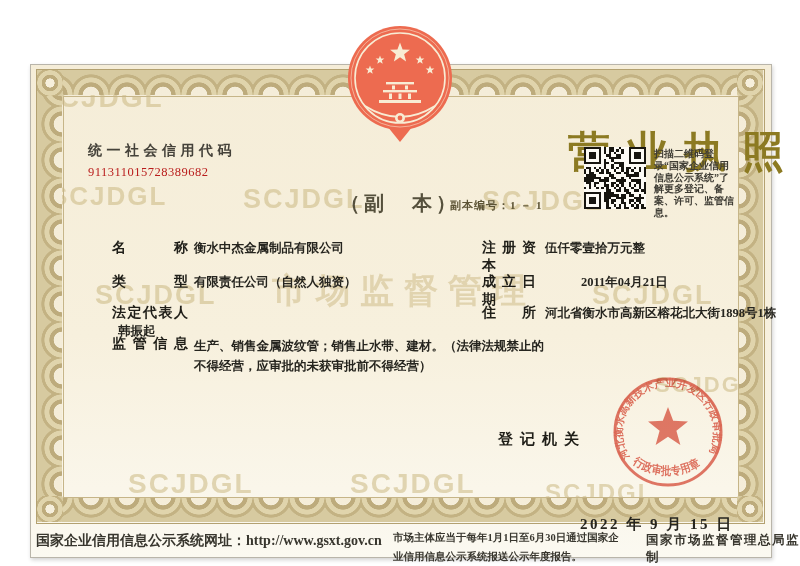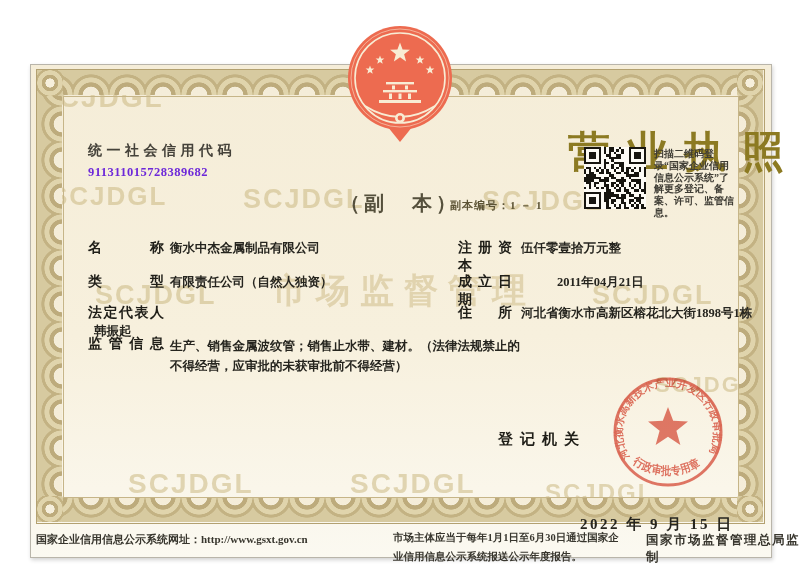--- a/index.html
+++ b/index.html
@@ -28,47 +28,47 @@
         background-image:radial-gradient(circle at 0% 50%,rgba(246,239,220,.95) 0 26%,#bdab7c 28% 40%,#e0d4ac 42% 56%,#c3b283 58% 66%,#d7caa0 68% 100%);
         background-size:25px 36px;}
   .frame-outer{position:absolute;left:36px;top:69px;width:727px;height:453px;border:1.5px solid #b3a171;z-index:3;}
   .frame-inner{position:absolute;left:63px;top:96px;width:674px;height:400px;border:1px solid #c6b588;z-index:3;}
   .fc{position:absolute;width:26px;height:26px;z-index:4;border-radius:2px;
       background:radial-gradient(circle,#f6efdc 0 24%,#bdab7c 26% 44%,#e0d4ac 46% 68%,#c3b283 70% 80%,#d7caa0 82% 100%);}
   
   .emblem{position:absolute;left:343px;top:22px;z-index:6;}
   .credit{position:absolute;left:88px;top:142px;z-index:5;}
   .credit-label{font-size:14px;font-weight:bold;letter-spacing:4.5px;color:#45423a;}
-  .credit-code{margin-top:5px;font-size:12.5px;font-weight:bold;letter-spacing:.5px;color:#6d28d9;
+  .credit-code{margin-top:5px;font-size:12.5px;font-weight:normal;letter-spacing:.5px;color:#b91c1c;
                font-family:"Liberation Serif","DejaVu Serif",serif;}
   .title{position:absolute;left:0;right:0;top:124px;text-align:right;z-index:5;
          font-size:42px;font-weight:bold;color:#8c7a22;letter-spacing:16px;padding-left:4px;}
   .subtitle{position:absolute;left:0;right:0;top:190px;text-align:center;z-index:5;
             font-size:20px;font-weight:bold;color:#55503c;letter-spacing:4px;}
   .copyno{position:absolute;left:450px;top:198px;z-index:5;font-size:11px;font-weight:bold;color:#5d5435;letter-spacing:1px;}
   .qr{position:absolute;left:584px;top:147px;z-index:5;}
   .qr-cap{position:absolute;left:654px;top:148px;width:80px;z-index:5;
           font-size:10px;line-height:11.8px;color:#3f3d35;font-weight:bold;}
-  .row{position:absolute;display:flex;align-items:flex-start;z-index:5;}
+  .row{position:absolute;display:flex;align-items:flex-start;z-index:5;margin-left:24px;}
   .row .lab{font-size:14px;font-weight:bold;color:#1f1e18;text-align:justify;text-align-last:justify;flex:none;}
   .lw{width:76px;}
   .rw{width:54px;}
   .row .val{font-size:12.5px;font-weight:600;color:#26251f;padding-top:1px;}
   .lval{margin-left:6px;}
   .rval{margin-left:9px;}
   .scope-val{width:352px;font-size:11.5px;line-height:20px;}
   .reg-label{position:absolute;left:498px;top:430px;z-index:5;font-size:15px;font-weight:bold;
              color:#1f1e18;letter-spacing:7px;}
   .issue-date{position:absolute;left:580px;top:478px;z-index:5;font-size:15px;font-weight:700;
               color:#26251f;letter-spacing:2.5px;margin-top:37px;}
   .stamp{position:absolute;left:598px;top:362px;z-index:7;mix-blend-mode:multiply;opacity:.9;}
   .stamp text{font-family:"Liberation Sans","DejaVu Sans",sans-serif;}
   
   .ft{position:absolute;z-index:5;color:#38362e;}
-  .ft-left{left:36px;top:532px;font-size:11px;font-weight:bold;}
+  .ft-left{left:36px;top:532px;font-size:14px;font-weight:bold;}
   .ft-mid{left:393px;top:528px;width:232px;font-size:10.5px;line-height:19px;font-weight:bold;}
   .ft-right{left:646px;top:532px;font-size:12.5px;font-weight:bold;letter-spacing:1.5px;}
 </style>
 </head>
 <body>
 
 <div id="page">
 
   <div class="paper"></div>
 

